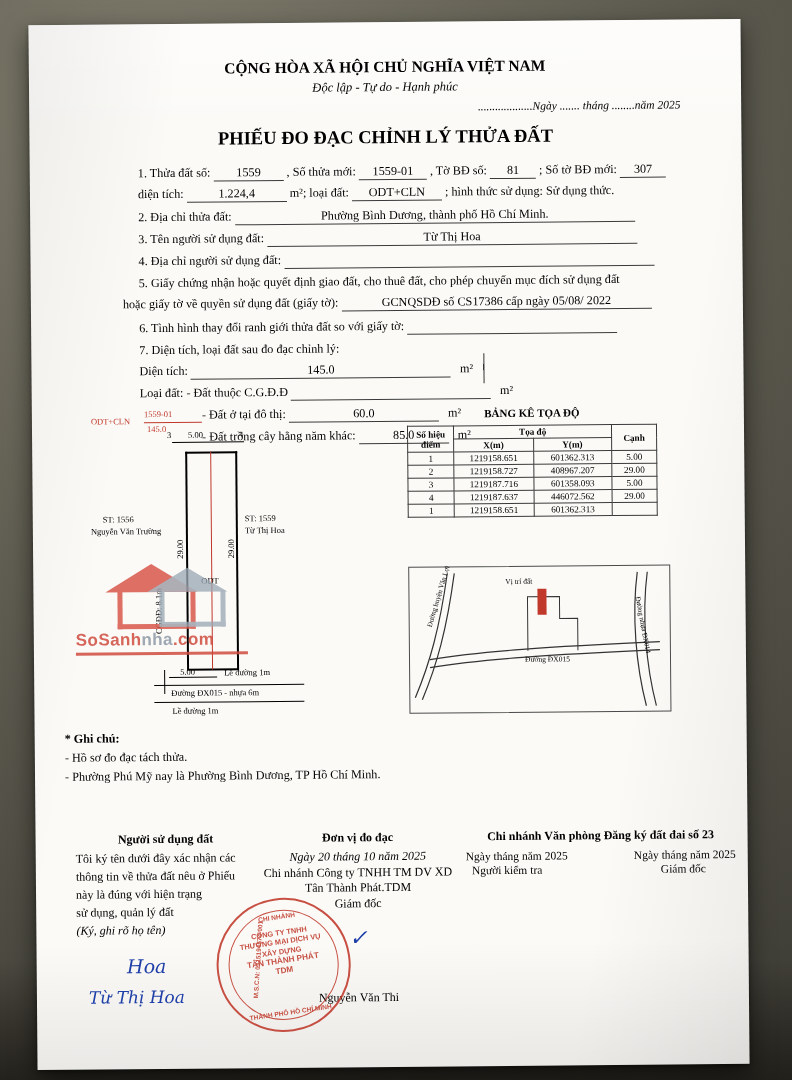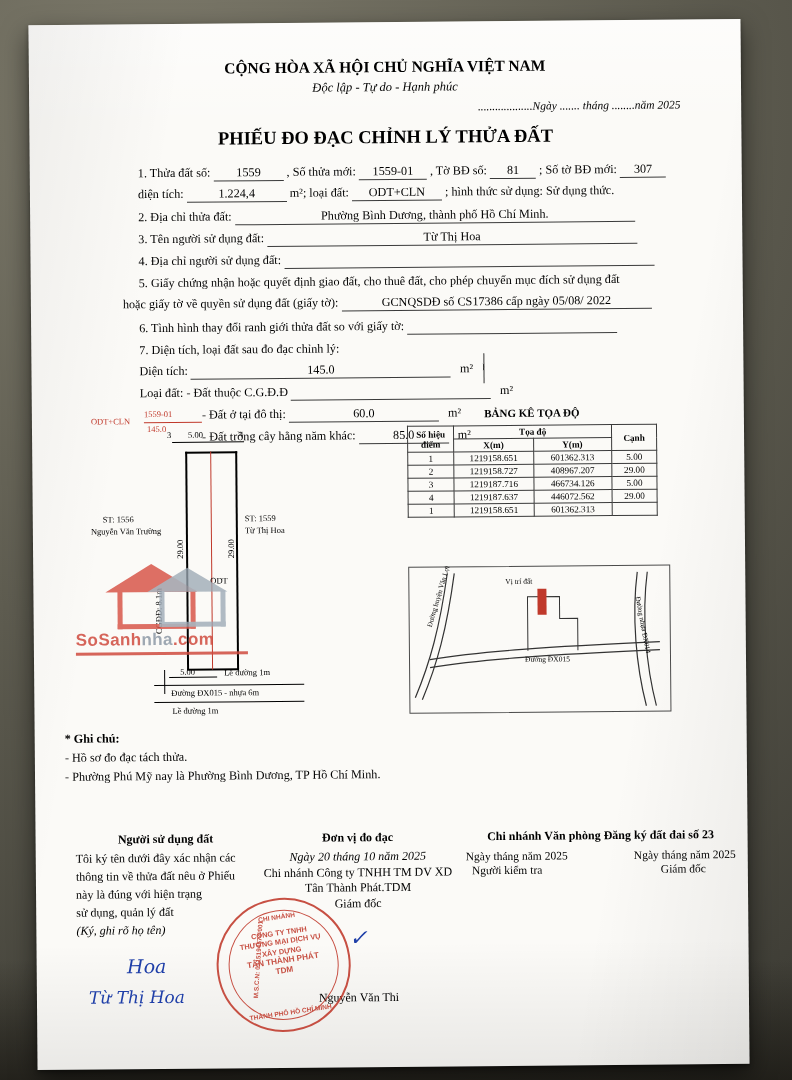--- a/index.html
+++ b/index.html
@@ -202,21 +202,21 @@
       </tr>
       <tr>
         <td>2</td>
         <td>1219158.727</td>
         <td>408967.207</td>
         <td>29.00</td>
       </tr>
       <tr>
         <td>3</td>
         <td>1219187.716</td>
-        <td>466734.126</td>
+        <td>601358.093</td>
         <td>5.00</td>
       </tr>
       <tr>
         <td>4</td>
         <td>1219187.637</td>
         <td>446072.562</td>
         <td>29.00</td>
       </tr>
       <tr>
         <td>1</td>
@@ -241,21 +241,21 @@
 
       <div class="seg" style="left:93px;top:48px;width:52px;height:1.5px;"></div>
       <div class="seg" style="left:93px;top:48px;width:1.5px;height:218px;"></div>
       <div class="seg" style="left:143px;top:48px;width:1.5px;height:218px;"></div>
       <div class="seg" style="left:93px;top:265px;width:52px;height:1.5px;"></div>
 
       <div class="redline" style="left:118px;top:48px;width:1px;height:218px;"></div>
 
       <div class="lbl" style="left:82px;top:155px;transform:rotate(-90deg);transform-origin:left top;">29.00</div>
       <div class="lbl" style="left:133px;top:155px;transform:rotate(-90deg);transform-origin:left top;">29.00</div>
-      <div class="lbl" style="left:117px;top:172px;">ODT</div>
+      <div class="lbl" style="left:108px;top:172px;">ODT</div>
 
       <div class="lbl" style="left:10px;top:110px;">ST: 1556</div>
       <div class="lbl" style="left:-2px;top:122px;">Nguyễn Văn Trường</div>
       <div class="lbl" style="left:152px;top:110px;">ST: 1559</div>
       <div class="lbl" style="left:152px;top:122px;">Từ Thị Hoa</div>
 
       <div class="seg" style="left:70px;top:266px;width:1px;height:24px;"></div>
       <div class="lbl" style="left:60px;top:230px;transform:rotate(-90deg);transform-origin:left top;">CGĐĐ: 8.1m</div>
       <div class="seg" style="left:75px;top:273px;width:48px;height:1px;"></div>
       <div class="lbl" style="left:86px;top:263px;">5.00</div>

